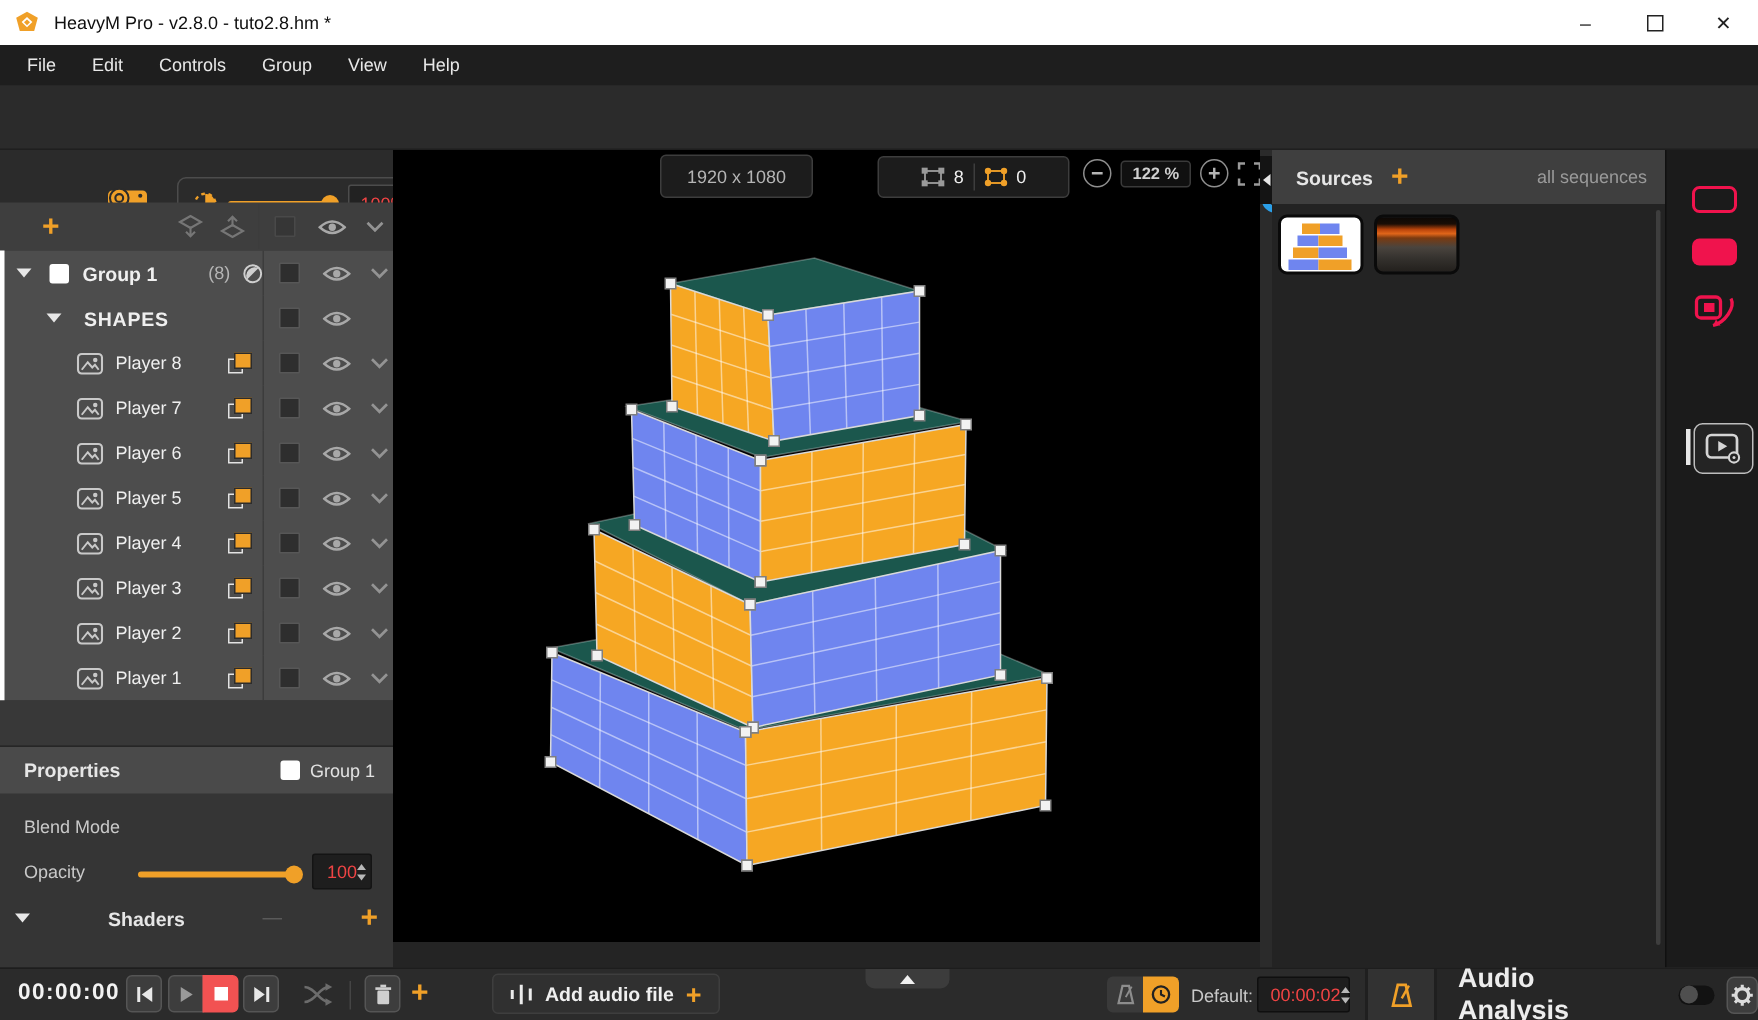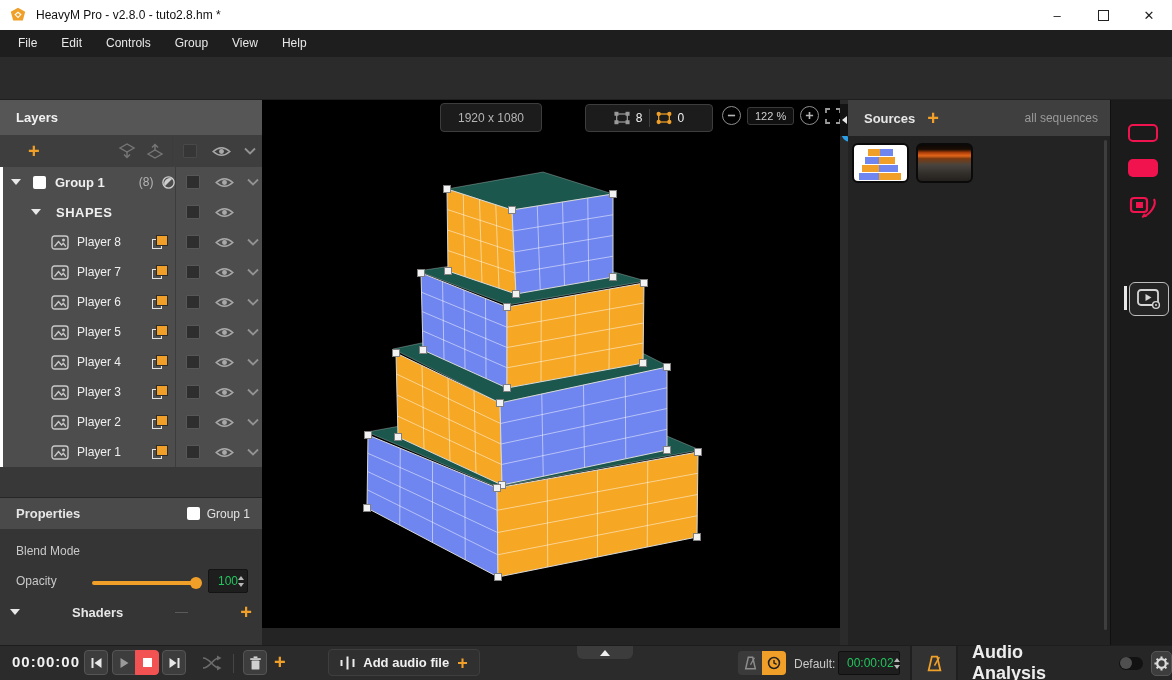--- a/index.html
+++ b/index.html
@@ -19,21 +19,21 @@
   
   .menubar{left:0;top:30px;width:1172px;height:27px;background:#1e1e1e;display:flex;align-items:center;padding-left:6px;box-sizing:border-box;}
   .menuitem{color:#e8e8e8;font-size:12px;padding:0 12px;height:27px;line-height:27px;}
   
   .toolbar{left:0;top:57px;width:1172px;height:43px;background:#2b2b2b;border-bottom:1px solid #1f1f1f;box-sizing:border-box;}
   .tbgroup{position:absolute;border:1px solid #4c4c4c;border-radius:6px;}
   .brightbox{left:118px;top:61px;width:166px;height:33px;display:flex;align-items:center;}
   .slider-track{position:relative;width:74px;height:4px;border-radius:2px;background:#f0a028;}
   .slider-knob{position:absolute;right:-2px;top:-4px;width:12px;height:12px;border-radius:50%;background:#f0a028;}
   .spinbox{border:1px solid #4c4c4c;border-radius:2px;background:#222;display:flex;align-items:center;
-           font-size:12px;color:#22c55e;}
+           font-size:12px;color:#ef4444;}
   .spinarrows{display:flex;flex-direction:column;gap:3px;margin:0 4px 0 3px;}
   .tri-up{width:0;height:0;border-left:3.5px solid transparent;border-right:3.5px solid transparent;border-bottom:4px solid #b8b8b8;}
   .tri-down{width:0;height:0;border-left:3.5px solid transparent;border-right:3.5px solid transparent;border-top:4px solid #b8b8b8;}
   .tool{position:absolute;top:62px;width:30px;height:30px;display:flex;align-items:center;justify-content:center;}
   .caret-green{width:0;height:0;border-left:4px solid transparent;border-right:4px solid transparent;border-top:5px solid #4fae78;}
   .vdiv{position:absolute;width:1px;background:#4a4a4a;}
   
   .layers-header{left:0;top:100px;width:262px;height:35px;background:#565656;display:flex;align-items:center;
                  font-weight:bold;font-size:13px;color:#f2f2f2;padding-left:16px;box-sizing:border-box;}
   .layers-toolbar{left:0;top:135px;width:262px;height:32px;background:#3e3e3e;display:flex;align-items:center;}
@@ -239,23 +239,20 @@
         <circle cx="6.5" cy="12" r="1.6" fill="#2b2b2b"></circle>
           <circle cx="19.5" cy="12" r="1.6" fill="#2b2b2b"></circle>
         <circle cx="8.8" cy="7" r="1.6" fill="#2b2b2b"></circle>
           <circle cx="17.2" cy="7" r="1.6" fill="#2b2b2b"></circle>
         <circle cx="13" cy="5.2" r="1.6" fill="#2b2b2b"></circle>
         <rect x="10" y="20" width="6" height="4" fill="#2b2b2b"></rect>
       </svg>
     </div>
   </div>
 
-  <div class="abs layers-header">
-    <span>Layers</span>
-  </div>
   <div class="abs layers-toolbar">
     <span class="plus" style="margin-left:28px;">+</span>
     <div style="position:absolute;left:118px;display:flex;gap:10px;" class="dimmed">
       <svg width="18" height="16" viewBox="0 0 18 16">
         <path d="M2 5 L9 1 L16 5 L9 9 Z" fill="none" stroke="#bbb" stroke-width="1.4"></path>
         <path d="M9 8 v6 M6 11.5 L9 14.5 L12 11.5" fill="none" stroke="#bbb" stroke-width="1.4"></path>
       </svg>
       <svg width="18" height="16" viewBox="0 0 18 16">
         <path d="M2 11 L9 7 L16 11 L9 15 Z" fill="none" stroke="#bbb" stroke-width="1.4"></path>
         <path d="M9 8 v-6 M6 4.5 L9 1.5 L12 4.5" fill="none" stroke="#bbb" stroke-width="1.4"></path>
@@ -744,21 +741,21 @@
     <span style="width:1px;height:18px;background:#3d3d3d;"></span>
     <svg width="16" height="14" viewBox="0 0 18 15">
       <rect x="3" y="3" width="12" height="9" fill="none" stroke="#f0a028" stroke-width="1.4"></rect>
       <circle cx="3" cy="3" r="2.4" fill="#f0a028"></circle>
         <circle cx="15" cy="3" r="2.4" fill="#f0a028"></circle>
       <circle cx="3" cy="12" r="2.4" fill="#f0a028"></circle>
         <circle cx="15" cy="12" r="2.4" fill="#f0a028"></circle>
     </svg>
     <span style="color:#f0f0f0;">0</span>
   </div>
-  <div class="abs" style="left:722px;top:106px;display:flex;align-items:center;gap:6px;">
+  <div class="abs" style="left:722px;top:106px;display:flex;align-items:center;gap:6px;font-weight:bold;">
     <span class="circle-btn">
         <svg width="9" height="9" viewBox="0 0 10 10">
           <path d="M1 5 h8" stroke="#b5b5b5" stroke-width="1.8"></path>
         </svg>
       </span>
     <span class="zoomval">122 %</span>
     <span class="circle-btn">
         <svg width="9" height="9" viewBox="0 0 10 10">
           <path d="M1 5 h8 M5 1 v8" stroke="#b5b5b5" stroke-width="1.8"></path>
         </svg>

